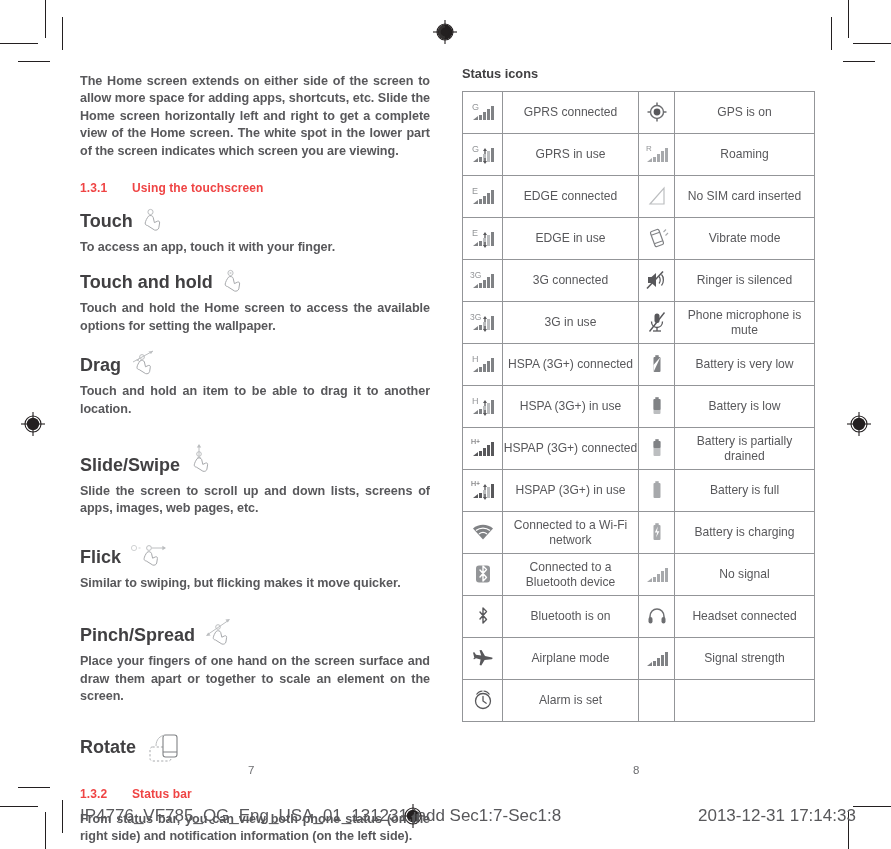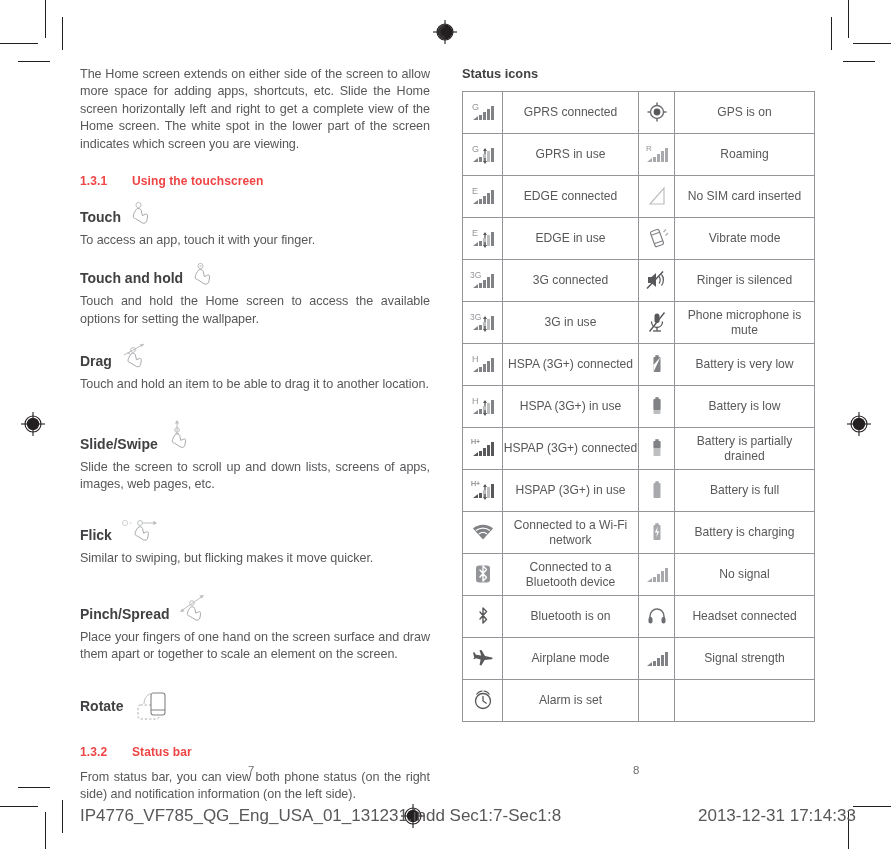--- a/index.html
+++ b/index.html
@@ -42,40 +42,41 @@
     width: 350px;
   }
   .col-right {
     position: absolute;
     left: 462px;
     top: 66px;
     width: 352px;
   }
 
   p.body {
-    margin: 0 0 0 0;
+    margin: 7px 0 0 0;
     font-size: 12.6px;
     line-height: 17.4px;
     text-align: justify;
     color: #58585b;
     letter-spacing: -0.05px;
+    font-weight: bold;
   }
   p.body.nj { text-align: left; }
 
   h2.section {
     font-size: 12px;
     font-weight: bold;
     color: #ef4444;
     margin: 21px 0 10px 0;
     letter-spacing: 0.1px;
   }
   h2.section .num { display: inline-block; width: 52px; }
 
   h3.gesture {
-    font-size: 14px;
+    font-size: 18px;
     font-weight: bold;
     color: #414042;
     margin: 13px 0 7px 0;
     display: flex;
     align-items: flex-end;
     gap: 8px;
     min-height: 22px;
   }
   h3.gesture .glyph { display: inline-block; line-height: 0; }
 

